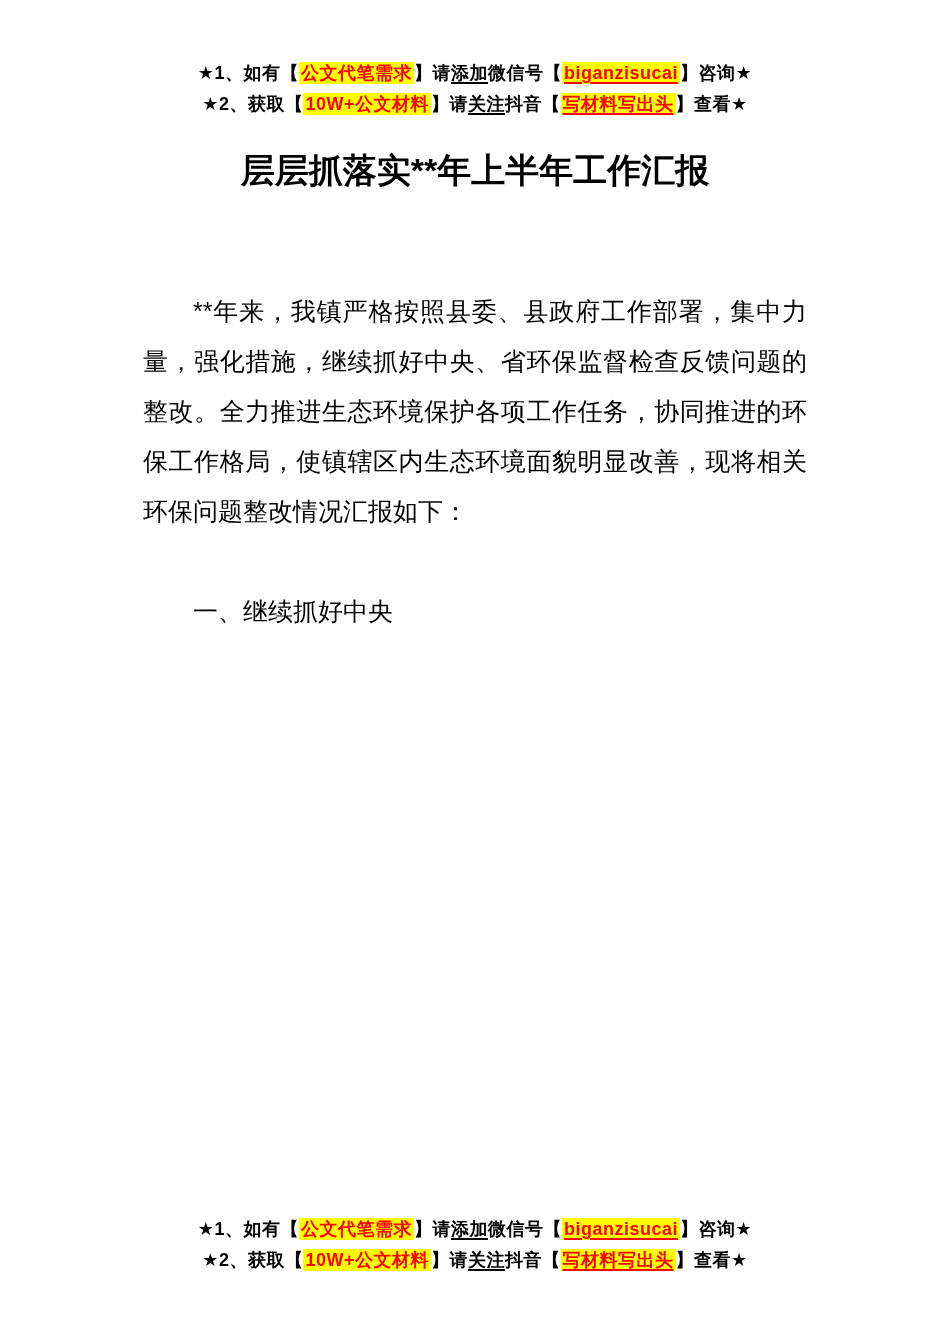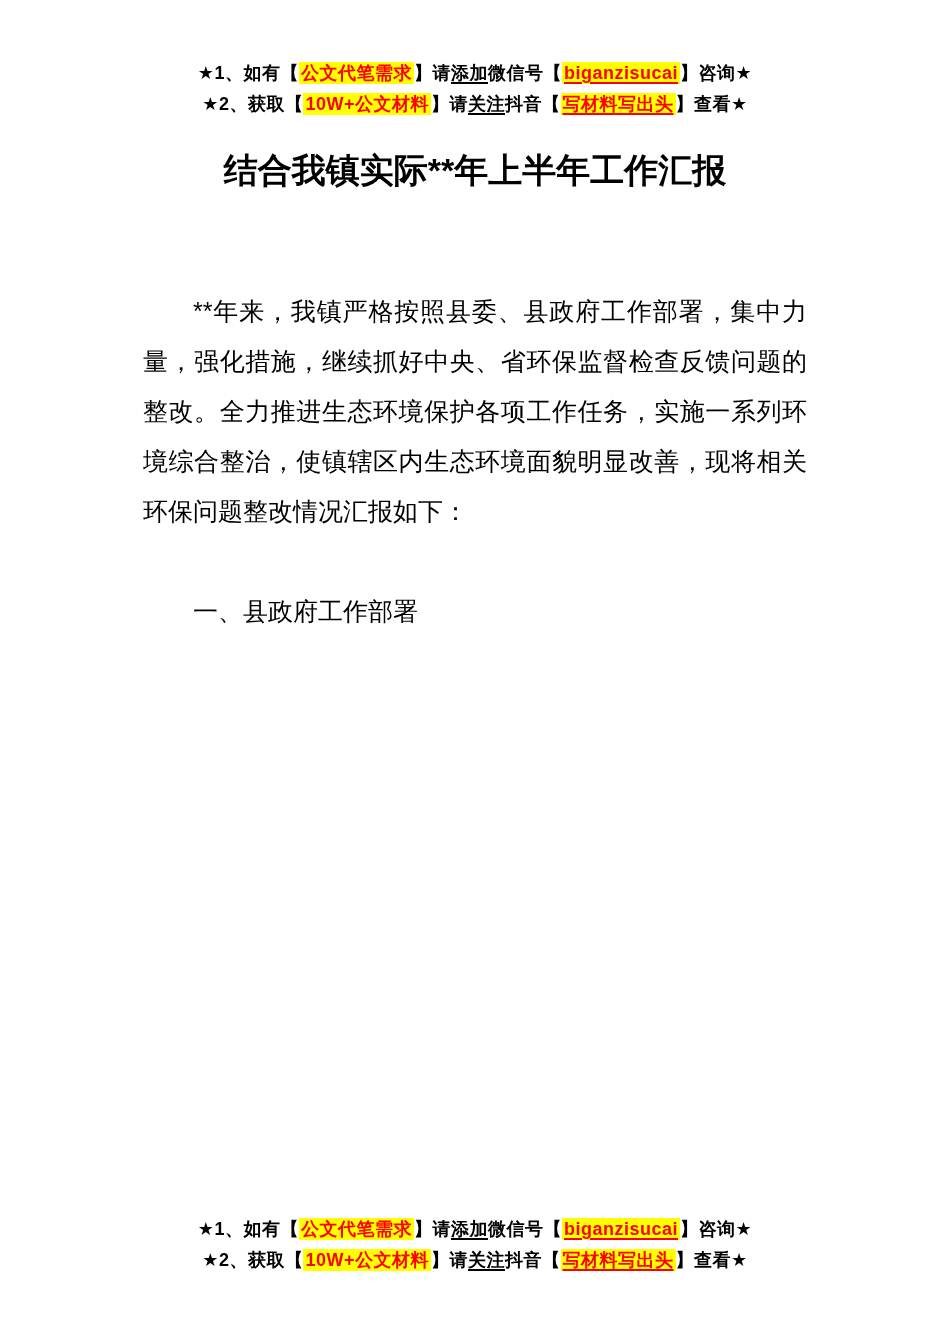--- a/index.html
+++ b/index.html
@@ -72,25 +72,25 @@
 
   <div class="promo promo-top">
     <div>
       <span class="seg">★1、如有【</span><span class="seg seg-hl">公文代笔需求</span><span class="seg">】请</span><span class="seg seg-u">添加</span><span class="seg">微信号【</span><span class="seg seg-hl seg-u">biganzisucai</span><span class="seg">】咨询★</span>
     </div>
     <div>
       <span class="seg">★2、获取【</span><span class="seg seg-hl">10W+公文材料</span><span class="seg">】请</span><span class="seg seg-u">关注</span><span class="seg">抖音【</span><span class="seg seg-hl seg-u">写材料写出头</span><span class="seg">】查看★</span>
     </div>
   </div>
 
-  <h1 class="doc-title">结合我镇实际**年上半年工作汇报</h1>
+  <h1 class="doc-title">层层抓落实**年上半年工作汇报</h1>
 
-  <p class="body-block indent para-1">**年来，我镇严格按照县委、县政府工作部署，集中力量，强化措施，继续抓好中央、省环保监督检查反馈问题的整改。全力推进生态环境保护各项工作任务，实施一系列环境综合整治，使镇辖区内生态环境面貌明显改善，现将相关环保问题整改情况汇报如下：</p>
+  <p class="body-block indent para-1">**年来，我镇严格按照县委、县政府工作部署，集中力量，强化措施，继续抓好中央、省环保监督检查反馈问题的整改。全力推进生态环境保护各项工作任务，协同推进的环保工作格局，使镇辖区内生态环境面貌明显改善，现将相关环保问题整改情况汇报如下：</p>
 
-  <p class="body-block indent heading-1">一、县政府工作部署</p>
+  <p class="body-block indent heading-1">一、继续抓好中央</p>
 
 
   <div class="promo promo-bottom">
     <div>
       <span class="seg">★1、如有【</span><span class="seg seg-hl">公文代笔需求</span><span class="seg">】请</span><span class="seg seg-u">添加</span><span class="seg">微信号【</span><span class="seg seg-hl seg-u">biganzisucai</span><span class="seg">】咨询★</span>
     </div>
     <div>
       <span class="seg">★2、获取【</span><span class="seg seg-hl">10W+公文材料</span><span class="seg">】请</span><span class="seg seg-u">关注</span><span class="seg">抖音【</span><span class="seg seg-hl seg-u">写材料写出头</span><span class="seg">】查看★</span>
     </div>
   </div>

